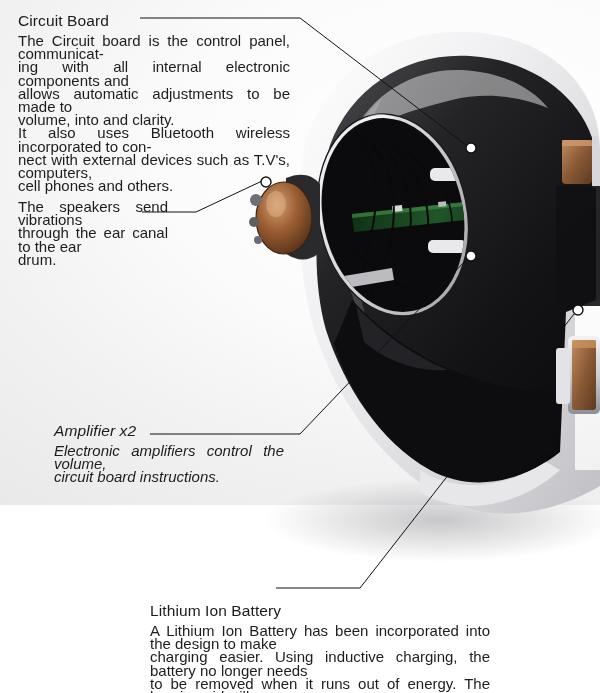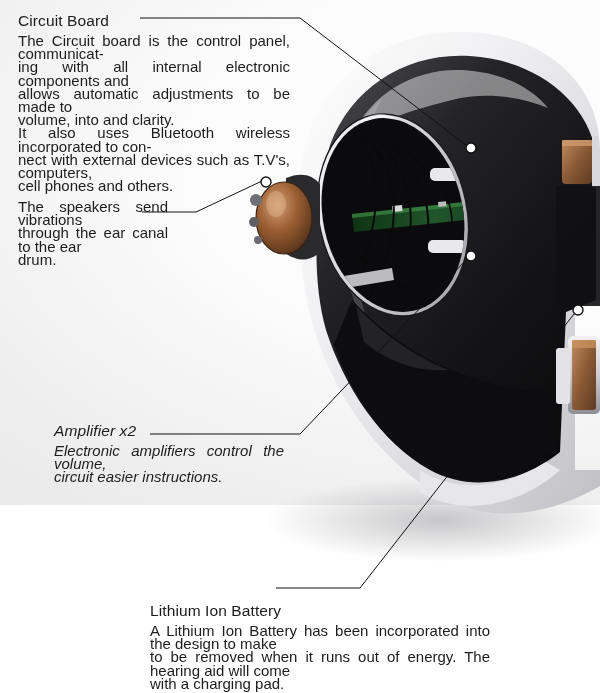--- a/index.html
+++ b/index.html
@@ -248,26 +248,27 @@
       <p>The speakers send vibrations</p>
       <p>through the ear canal to the ear</p>
       <p>drum.</p>
     </div>
   </div>
 
   <div class="callout" id="c-amplifier">
     <div class="title">Amplifier x2</div>
     <div class="body">
       <p>Electronic amplifiers control the volume,</p>
-      <p>circuit easier instructions.</p>
+      <p>circuit board instructions.</p>
     </div>
   </div>
 
   <div class="callout" id="c-battery">
     <div class="title">Lithium Ion Battery</div>
     <div class="body">
       <p>A Lithium Ion Battery has been incorporated into the design to make</p>
+      <p>charging easier. Using inductive charging, the battery no longer needs</p>
       <p>to be removed when it runs out of energy. The hearing aid will come</p>
       <p>with a charging pad.</p>
     </div>
   </div>
 
 </div>
 
 </body></html>

